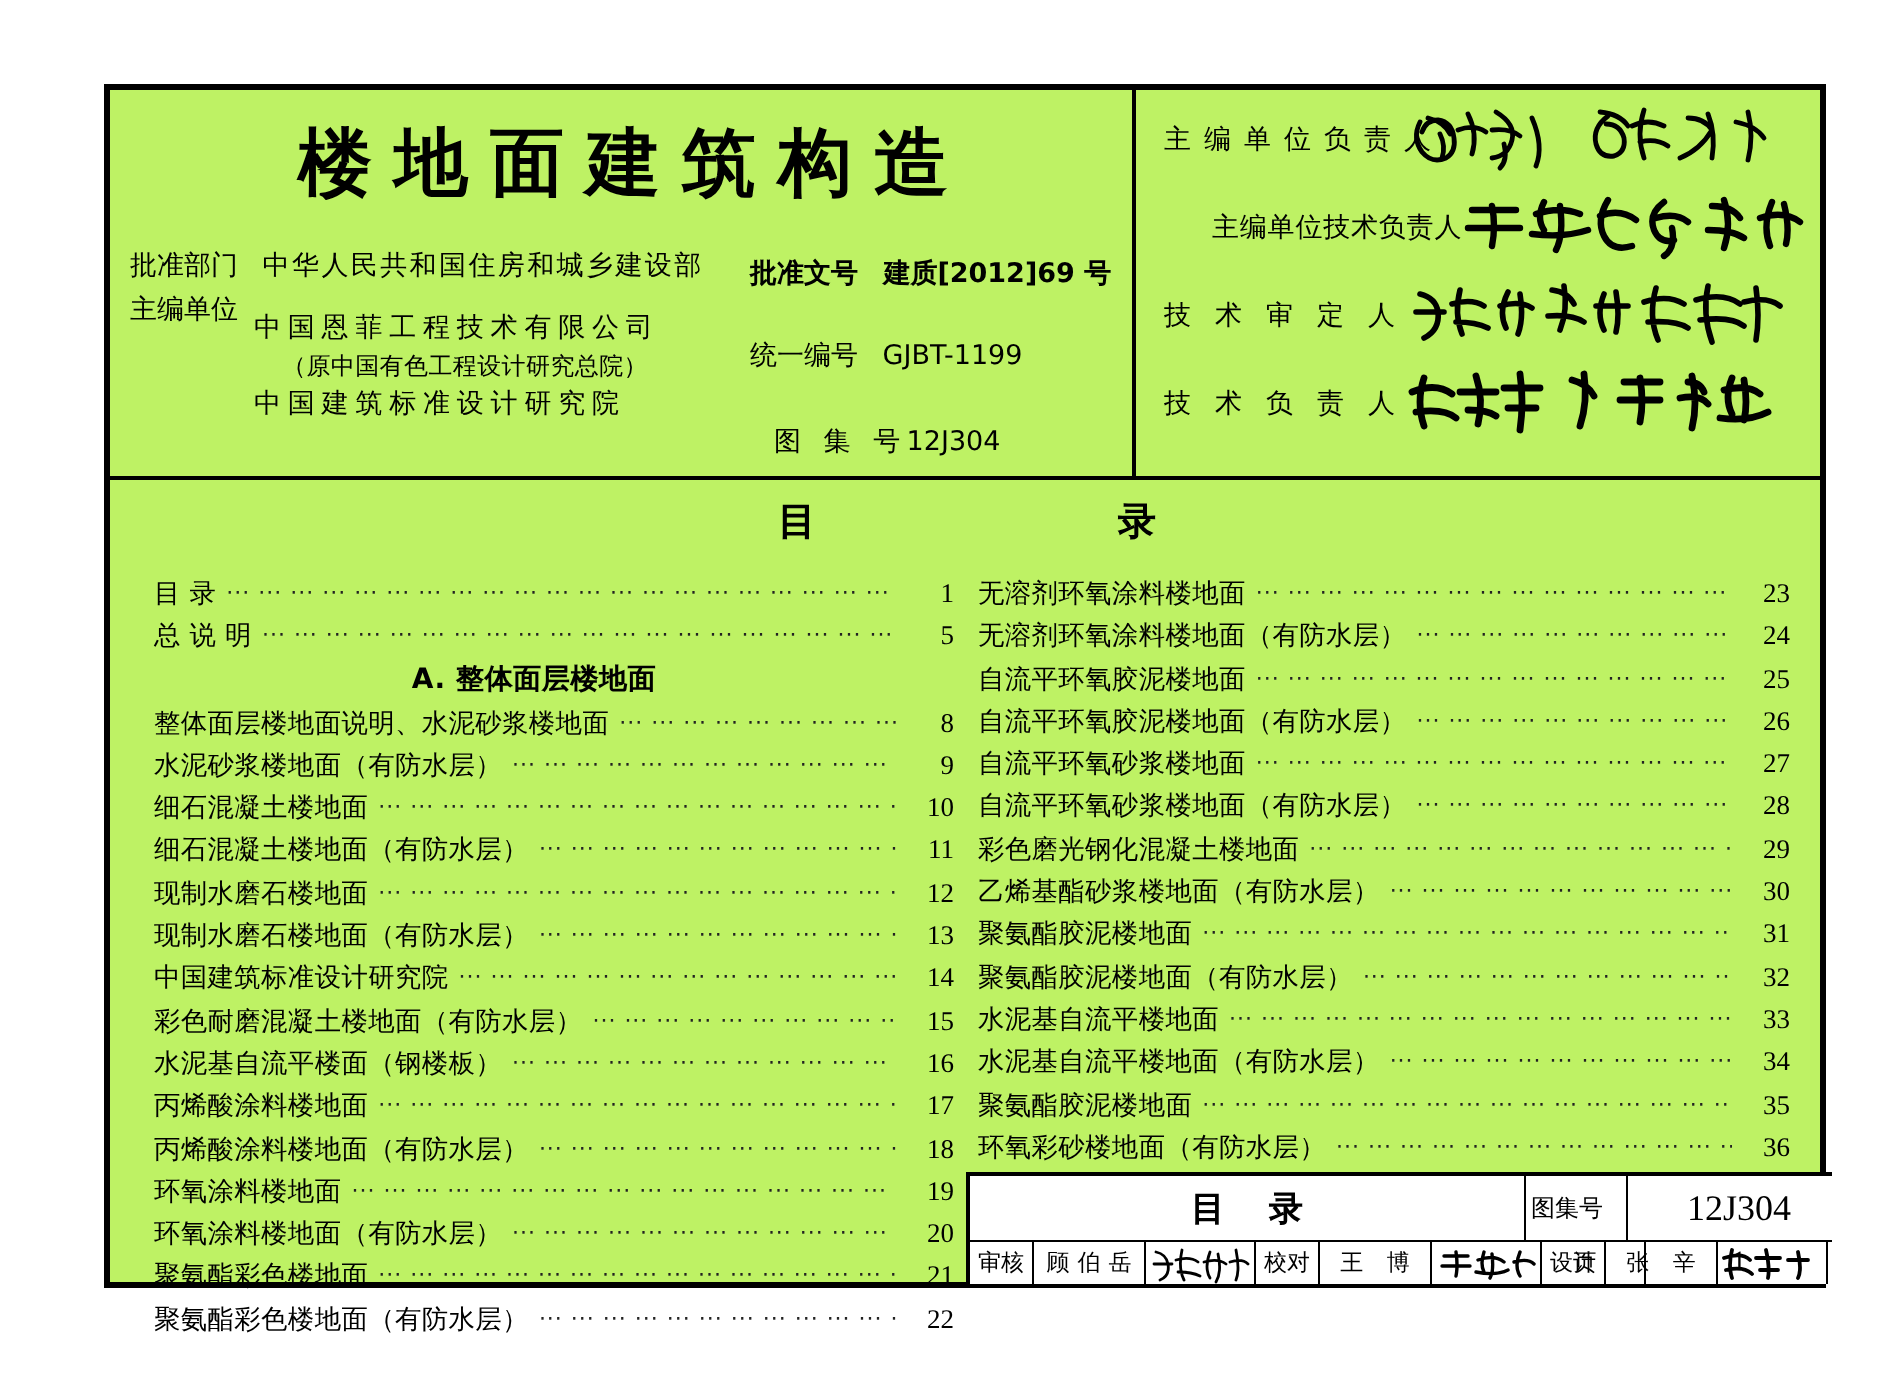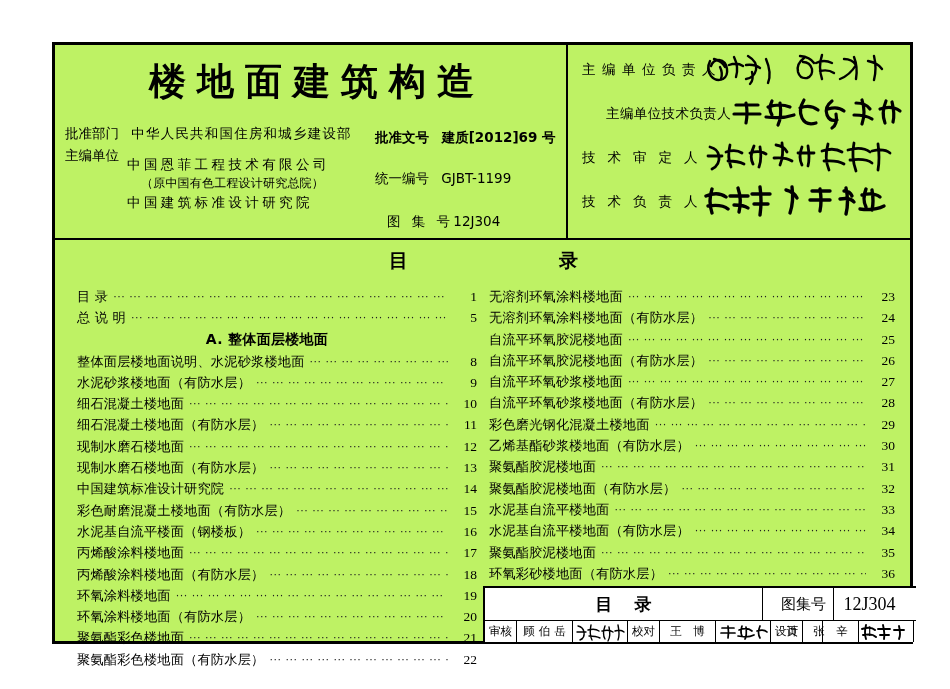--- a/index.html
+++ b/index.html
@@ -227,26 +227,26 @@
     width: 278px;
     height: 100%;
     border-right: 1.5px solid #000;
     box-sizing: border-box;
     display: flex; align-items: center; justify-content: center;
     font-size: 17px; font-weight: bold;
     letter-spacing: 22px; text-indent: 22px;
   }
   #tb-atlas-label {
     position: absolute;
-    left: 289px; top: 0;
+    left: 269px; top: 0;
     width: 60px; height: 100%;
     border-right: 1.5px solid #000;
     box-sizing: border-box;
     display: flex; align-items: center; justify-content: center;
-    font-size: 15px;
+    font-size: 12px;
   }
   #tb-atlas-val {
     position: absolute;
     left: 338px; top: 0; right: 0; height: 100%;
     display: flex; align-items: center; justify-content: center;
     font-size: 18px;
     font-family: "Liberation Serif", "DejaVu Serif", serif;
   }
   .tb-cell {
     position: absolute;

